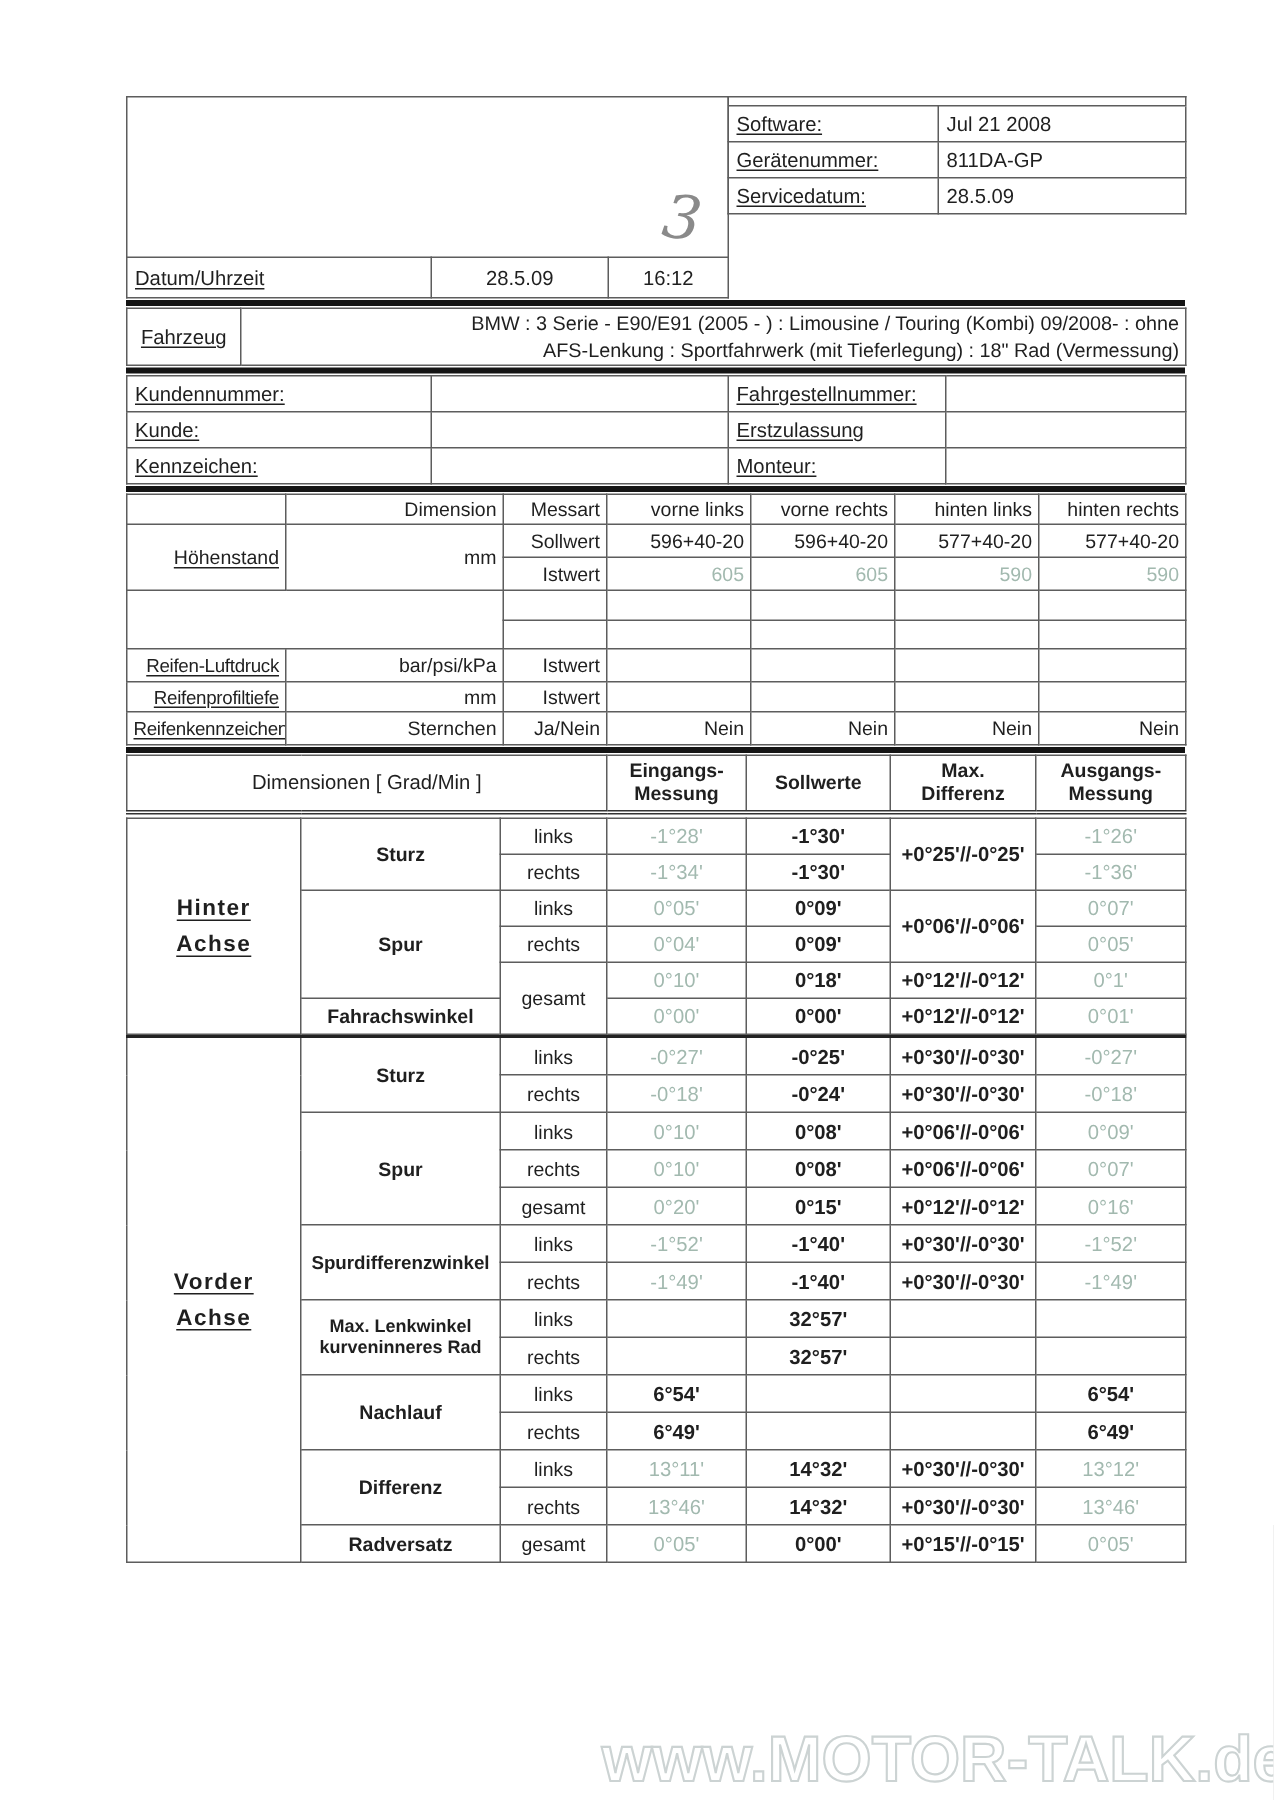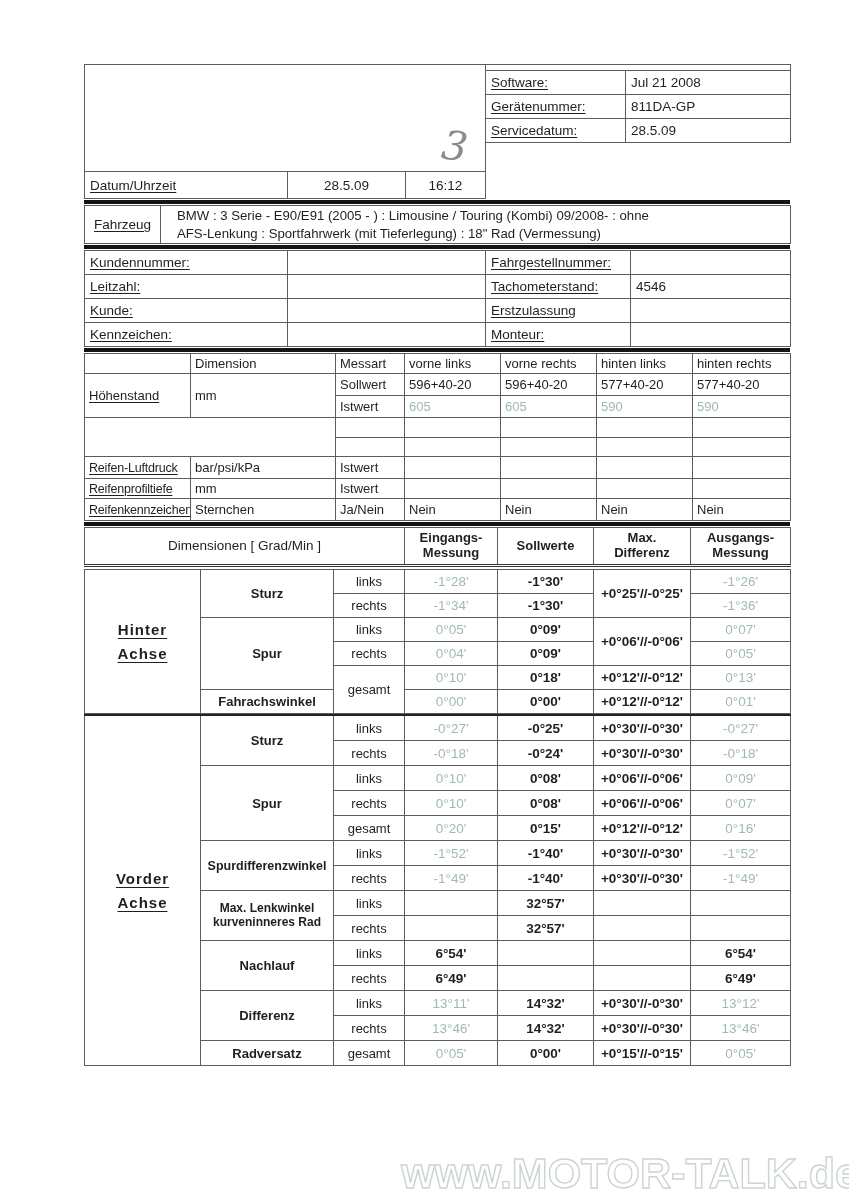--- a/index.html
+++ b/index.html
@@ -21,26 +21,26 @@
   .datum-cell{height:24px;font-size:13.5px;}
   .hand{position:absolute;left:358px;top:62px;font-family:"DejaVu Serif",serif;font-style:italic;
         font-weight:400;font-size:40px;color:#8a8a8a;transform:rotate(8deg);line-height:1;}
   .hdr-right{width:305px;}
   .hdr-right table{width:305px;}
   .title-cell{height:34px;font-size:15px;font-weight:600;letter-spacing:.4px;text-align:center;}
   .gap-cell{height:5px;border-top:1px solid #5d5d5d;border-bottom:none;padding:0;}
   .meta-cell{height:21px;font-size:13.5px;}
   
   .fz td{height:35px;}
-  .fz .txt{font-size:13.2px;line-height:1.3;padding-left:16px;}
+  .fz .txt{font-size:13.2px;line-height:1.3;padding-left:16px;text-align:right;}
   .fz .lbl{font-size:13.5px;}
   
   .cust td{height:21px;font-size:13.5px;}
   
-  .dims td{text-align:left;font-size:13px;}
+  .dims td{text-align:right;font-size:13px;}
   .dims .lbl0{font-size:12.5px;letter-spacing:-.2px;}
   .align-h td{height:34px;font-weight:bold;font-size:13px;text-align:center;line-height:1.15;
               border-bottom:3px double #333;}
   .axle{text-align:center;}
   .axw{font-weight:bold;font-size:15px;letter-spacing:1px;text-decoration:underline;
        text-underline-offset:3px;margin:7px 0;}
   .tbl-rear td{height:21px;}
   .tbl-front td{height:22px;}
   .tbl-front{border-top:2px solid #222;}
   .p{text-align:center;font-weight:bold;font-size:13px;}
@@ -134,26 +134,20 @@
           <col style="width:160px">
         </colgroup>
     <tbody>
           <tr>
       <td class="lab u">Kundennummer:</td>
       <td></td>
       <td class="lab u nw">Fahrgestellnummer:</td>
       <td></td>
     </tr>
     <tr>
-      <td class="lab u">Leitzahl:</td>
-      <td></td>
-      <td class="lab u nw">Tachometerstand:</td>
-      <td class="lab">4546</td>
-    </tr>
-    <tr>
       <td class="lab u">Kunde:</td>
       <td></td>
       <td class="lab u nw">Erstzulassung</td>
       <td></td>
     </tr>
     <tr>
       <td class="lab u">Kennzeichen:</td>
       <td></td>
       <td class="lab u nw">Monteur:</td>
       <td></td>
@@ -308,21 +302,21 @@
       <td class="s">rechts</td>
       <td class="v meas">0°04'</td>
       <td class="v bk">0°09'</td>
       <td class="v meas">0°05'</td>
     </tr>
     <tr>
       <td class="s" rowspan="2">gesamt</td>
       <td class="v meas">0°10'</td>
       <td class="v bk">0°18'</td>
       <td class="v bk">+0°12'//-0°12'</td>
-      <td class="v meas">0°13'</td>
+      <td class="v meas">0°1'</td>
     </tr>
     <tr>
       <td class="p">Fahrachswinkel</td>
       <td class="v meas">0°00'</td>
       <td class="v bk">0°00'</td>
       <td class="v bk">+0°12'//-0°12'</td>
       <td class="v meas">0°01'</td>
     </tr>
   </tbody>
       </table>

